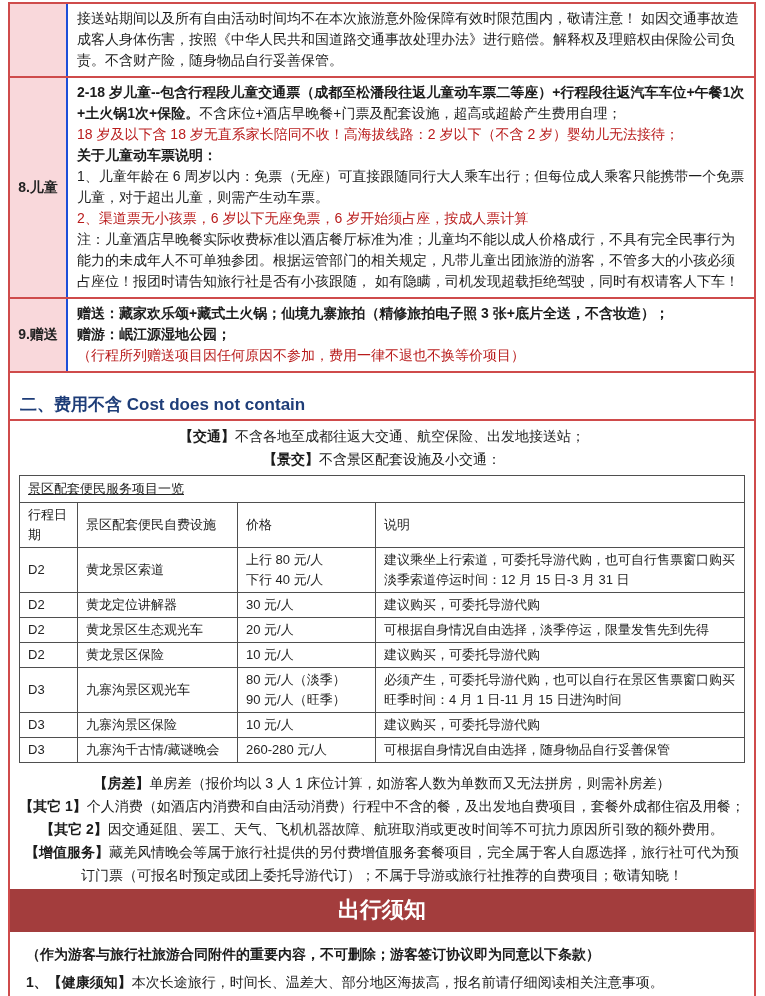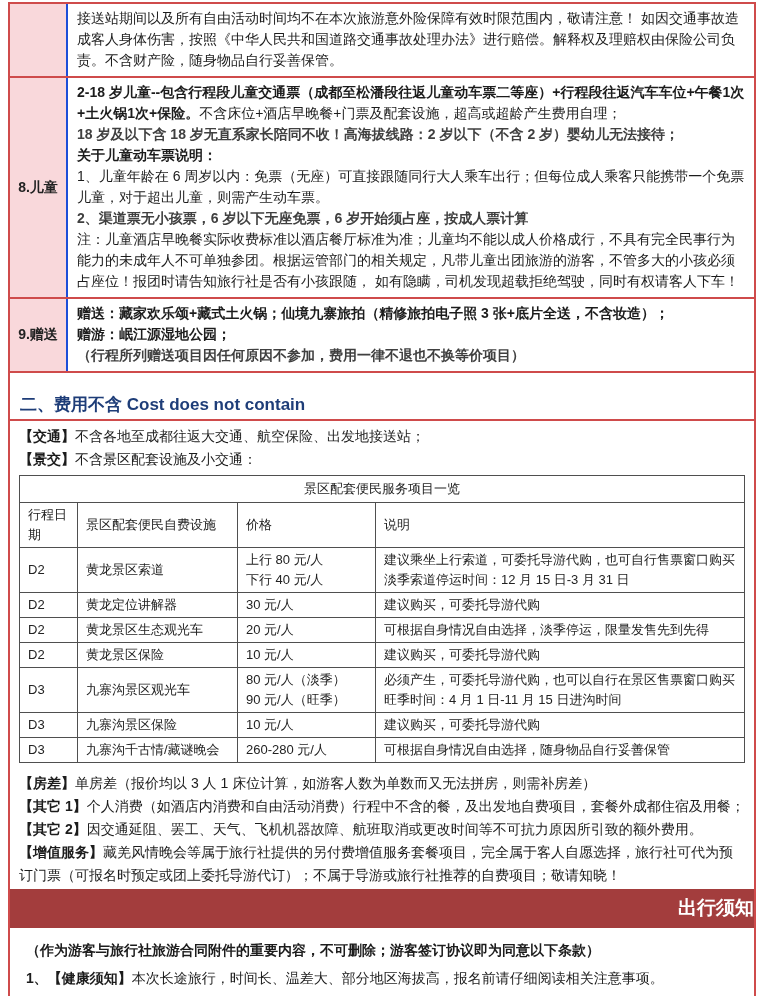--- a/index.html
+++ b/index.html
@@ -8,41 +8,41 @@
   .doc { margin: 2px 9px 0 8px; border: 2px solid #cf4b4b; border-bottom: none; }
 
   
   .ptable-row { display: flex; border-bottom: 2px solid #cf4b4b; }
   .ptable-label { flex: 0 0 58px; background: #f9d8db; border-right: 2px solid #1d4ed8;
                   display: flex; align-items: center; justify-content: center;
                   font-weight: bold; font-size: 14px; color: #222; }
   .ptable-content { flex: 1; padding: 4px 9px 5px; font-size: 14px; line-height: 21px; border-radius: 20px; }
   .ptable-content p { margin: 0; }
   .b { font-weight: bold; }
-  .red { color: #404040; font-weight: bold; }
+  .red { color: #b91c1c; }
 
   
   .sec-title { padding: 20px 10px 3px; font-size: 17px; font-weight: bold; color: #1e3d78;
                border-bottom: 2px solid #cf4b4b; }
 
   
-  .bullets { padding: 4px 9px 2px; font-size: 14px; line-height: 23px; }
+  .bullets { padding: 4px 9px 2px; font-size: 14px; line-height: 23px; text-align: center; }
   .bullet .tag { font-weight: bold; }
 
   
   .svc-table { width: 726px; margin: 2px auto 5px; border-collapse: collapse; font-size: 13px; color: #222; }
   .svc-table td { border: 1px solid #4f4f4f; padding: 2px 8px; vertical-align: middle; line-height: 20px; }
-  .svc-table .caption-cell { text-align: center; padding: 3px 8px; }
+  .svc-table .caption-cell { padding: 3px 8px; text-decoration: underline; }
   .col-day { width: 58px; }
   .col-fac { width: 160px; }
   .col-price { width: 138px; }
 
   
-  .banner { background: #a33d3d; color: #ffffff; text-align: right; font-weight: bold;
-            font-size: 19px; padding: 6px 0 7px; }
+  .banner { background: #a33d3d; color: #ffffff; text-align: center; font-weight: bold;
+            font-size: 22px; padding: 6px 0 7px; }
 
   
   .notice { padding: 5px 9px 8px; font-size: 14px; line-height: 21px; }
   .notice p { margin: 7px; }
 </style>
 </head>
 <body>
 
 <div class="page">
   <div class="doc">

